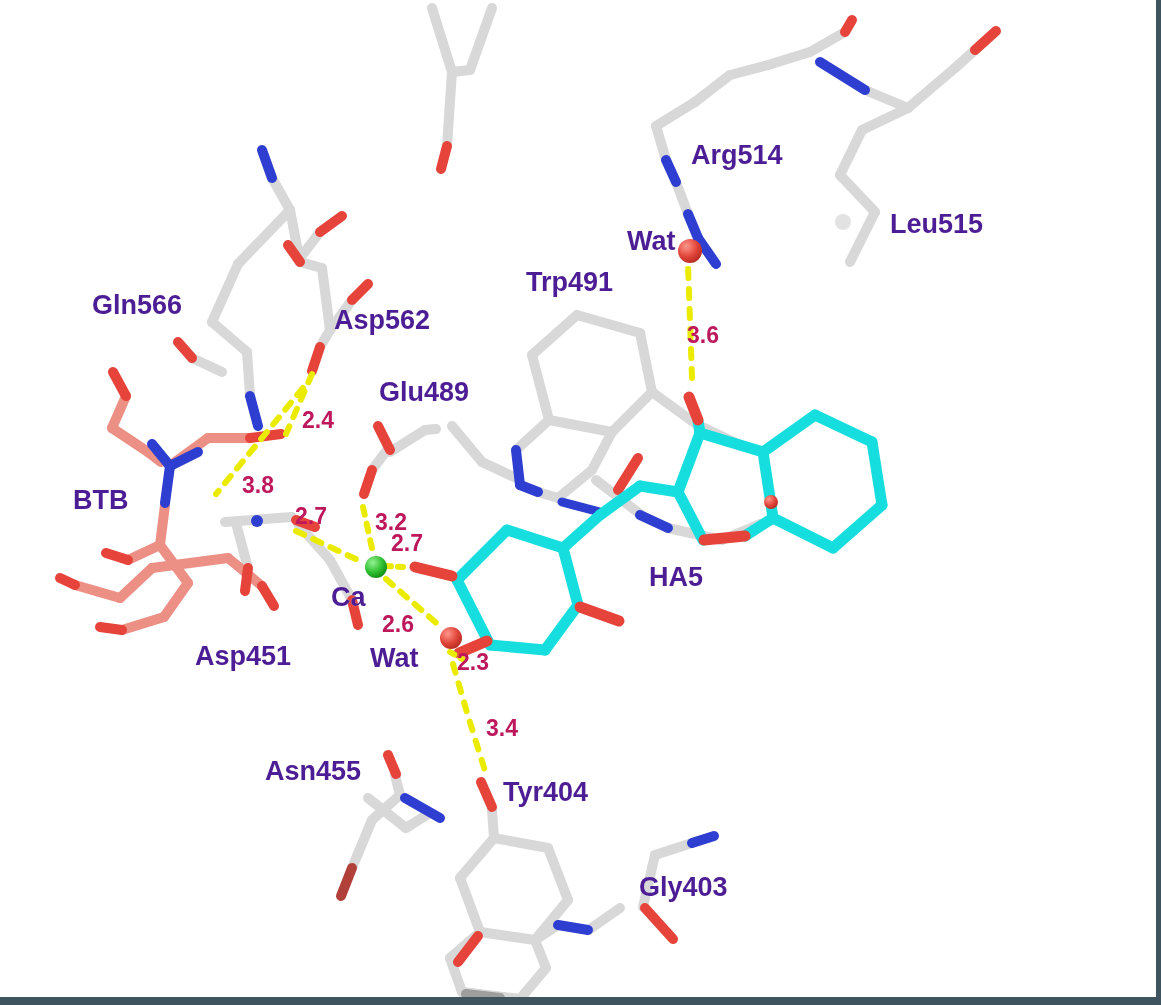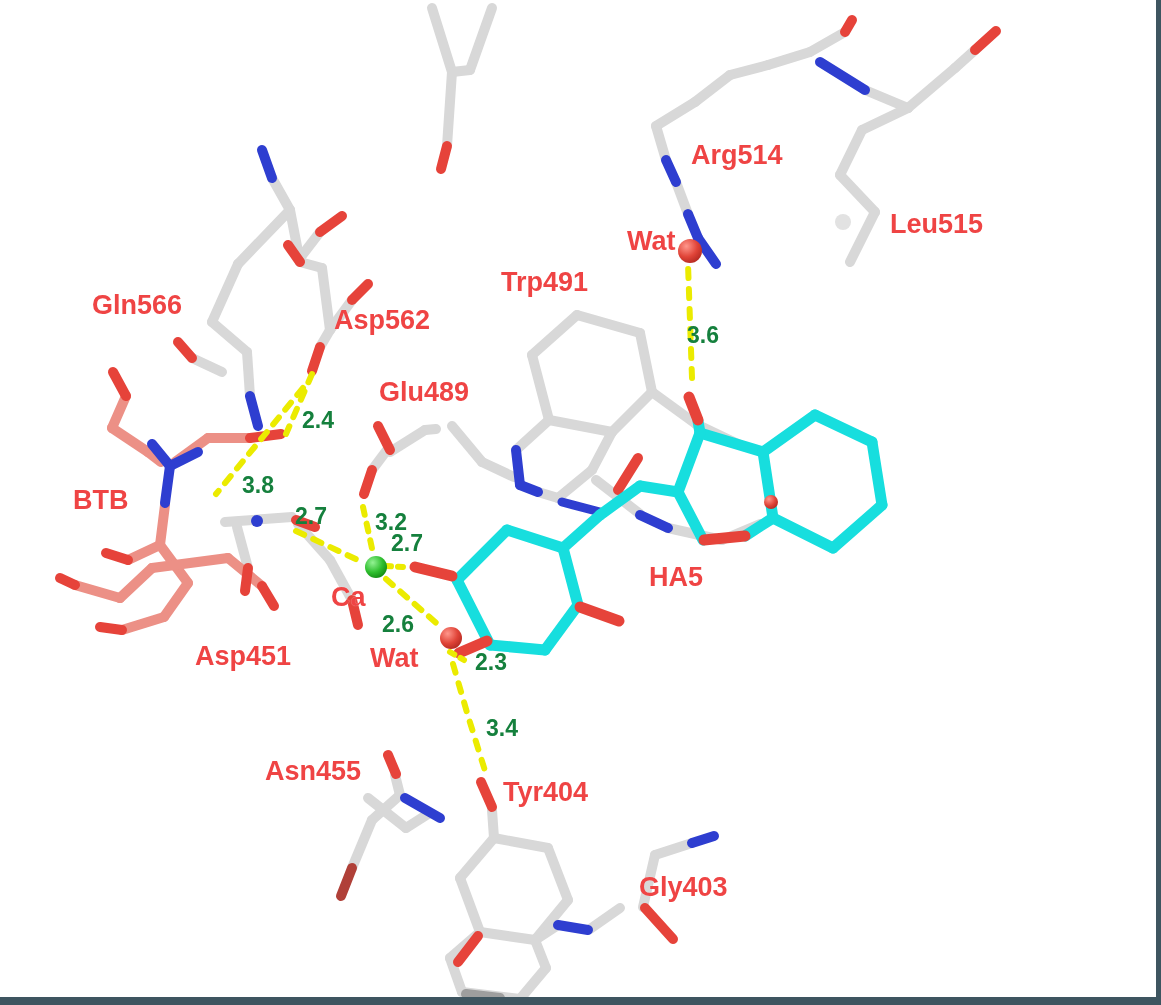--- a/index.html
+++ b/index.html
@@ -8,30 +8,30 @@
     width:1161px;height:1005px;
     background:#ffffff;
     overflow:hidden;
     font-family:"Liberation Sans", sans-serif;
   }
   #mol-svg{position:absolute;left:0;top:0;}
   .lbl{
     position:absolute;
     font-weight:bold;
     font-size:27px;
-    color:#ef4444;
+    color:#4c1d95;
     white-space:nowrap;
     letter-spacing:0px;
     text-shadow:0 0 1px rgba(255,255,255,.6);
   }
   .num{
     position:absolute;
     font-weight:bold;
     font-size:23px;
-    color:#15803d;
+    color:#be185d;
     white-space:nowrap;
   }
   .frame{position:absolute;background:#3e5560;}
   #frame-right{left:1156px;top:0;width:5px;height:1005px;}
   #frame-bottom{left:0;top:997px;width:1161px;height:8px;}
 </style>
 </head>
 <body>
 
 <div id="stage">
@@ -246,38 +246,38 @@
     <circle cx="690" cy="251" r="12" fill="url(#gradRed)"></circle>
     <circle cx="451" cy="638" r="11" fill="url(#gradRed)"></circle>
     <circle cx="843" cy="222" r="8" fill="#e2e2e2"></circle>
     <circle cx="257" cy="521" r="6" fill="#2e3ed0"></circle>
     <circle cx="771" cy="502" r="7" fill="url(#gradRed)"></circle>
   </svg>
 
   <div class="lbl" style="left:92px;top:290px">Gln566</div>
   <div class="lbl" style="left:334px;top:305px">Asp562</div>
   <div class="lbl" style="left:379px;top:377px">Glu489</div>
-  <div class="lbl" style="left:501px;top:267px">Trp491</div>
+  <div class="lbl" style="left:526px;top:267px">Trp491</div>
   <div class="lbl" style="left:627px;top:226px">Wat</div>
   <div class="lbl" style="left:691px;top:140px">Arg514</div>
   <div class="lbl" style="left:890px;top:209px">Leu515</div>
   <div class="lbl" style="left:73px;top:485px">BTB</div>
   <div class="lbl" style="left:331px;top:582px">Ca</div>
   <div class="lbl" style="left:370px;top:643px">Wat</div>
   <div class="lbl" style="left:195px;top:641px">Asp451</div>
   <div class="lbl" style="left:649px;top:562px">HA5</div>
   <div class="lbl" style="left:265px;top:756px">Asn455</div>
   <div class="lbl" style="left:503px;top:777px">Tyr404</div>
   <div class="lbl" style="left:639px;top:872px">Gly403</div>
 
   <div class="num" style="left:302px;top:407px">2.4</div>
   <div class="num" style="left:242px;top:472px">3.8</div>
   <div class="num" style="left:295px;top:503px">2.7</div>
   <div class="num" style="left:375px;top:509px">3.2</div>
   <div class="num" style="left:391px;top:530px">2.7</div>
   <div class="num" style="left:382px;top:611px">2.6</div>
-  <div class="num" style="left:475px;top:649px">2.3</div>
+  <div class="num" style="left:457px;top:649px">2.3</div>
   <div class="num" style="left:486px;top:715px">3.4</div>
   <div class="num" style="left:687px;top:322px">3.6</div>
 
   <div class="frame" id="frame-right"></div>
   <div class="frame" id="frame-bottom"></div>
 </div>
 
 </body></html>

